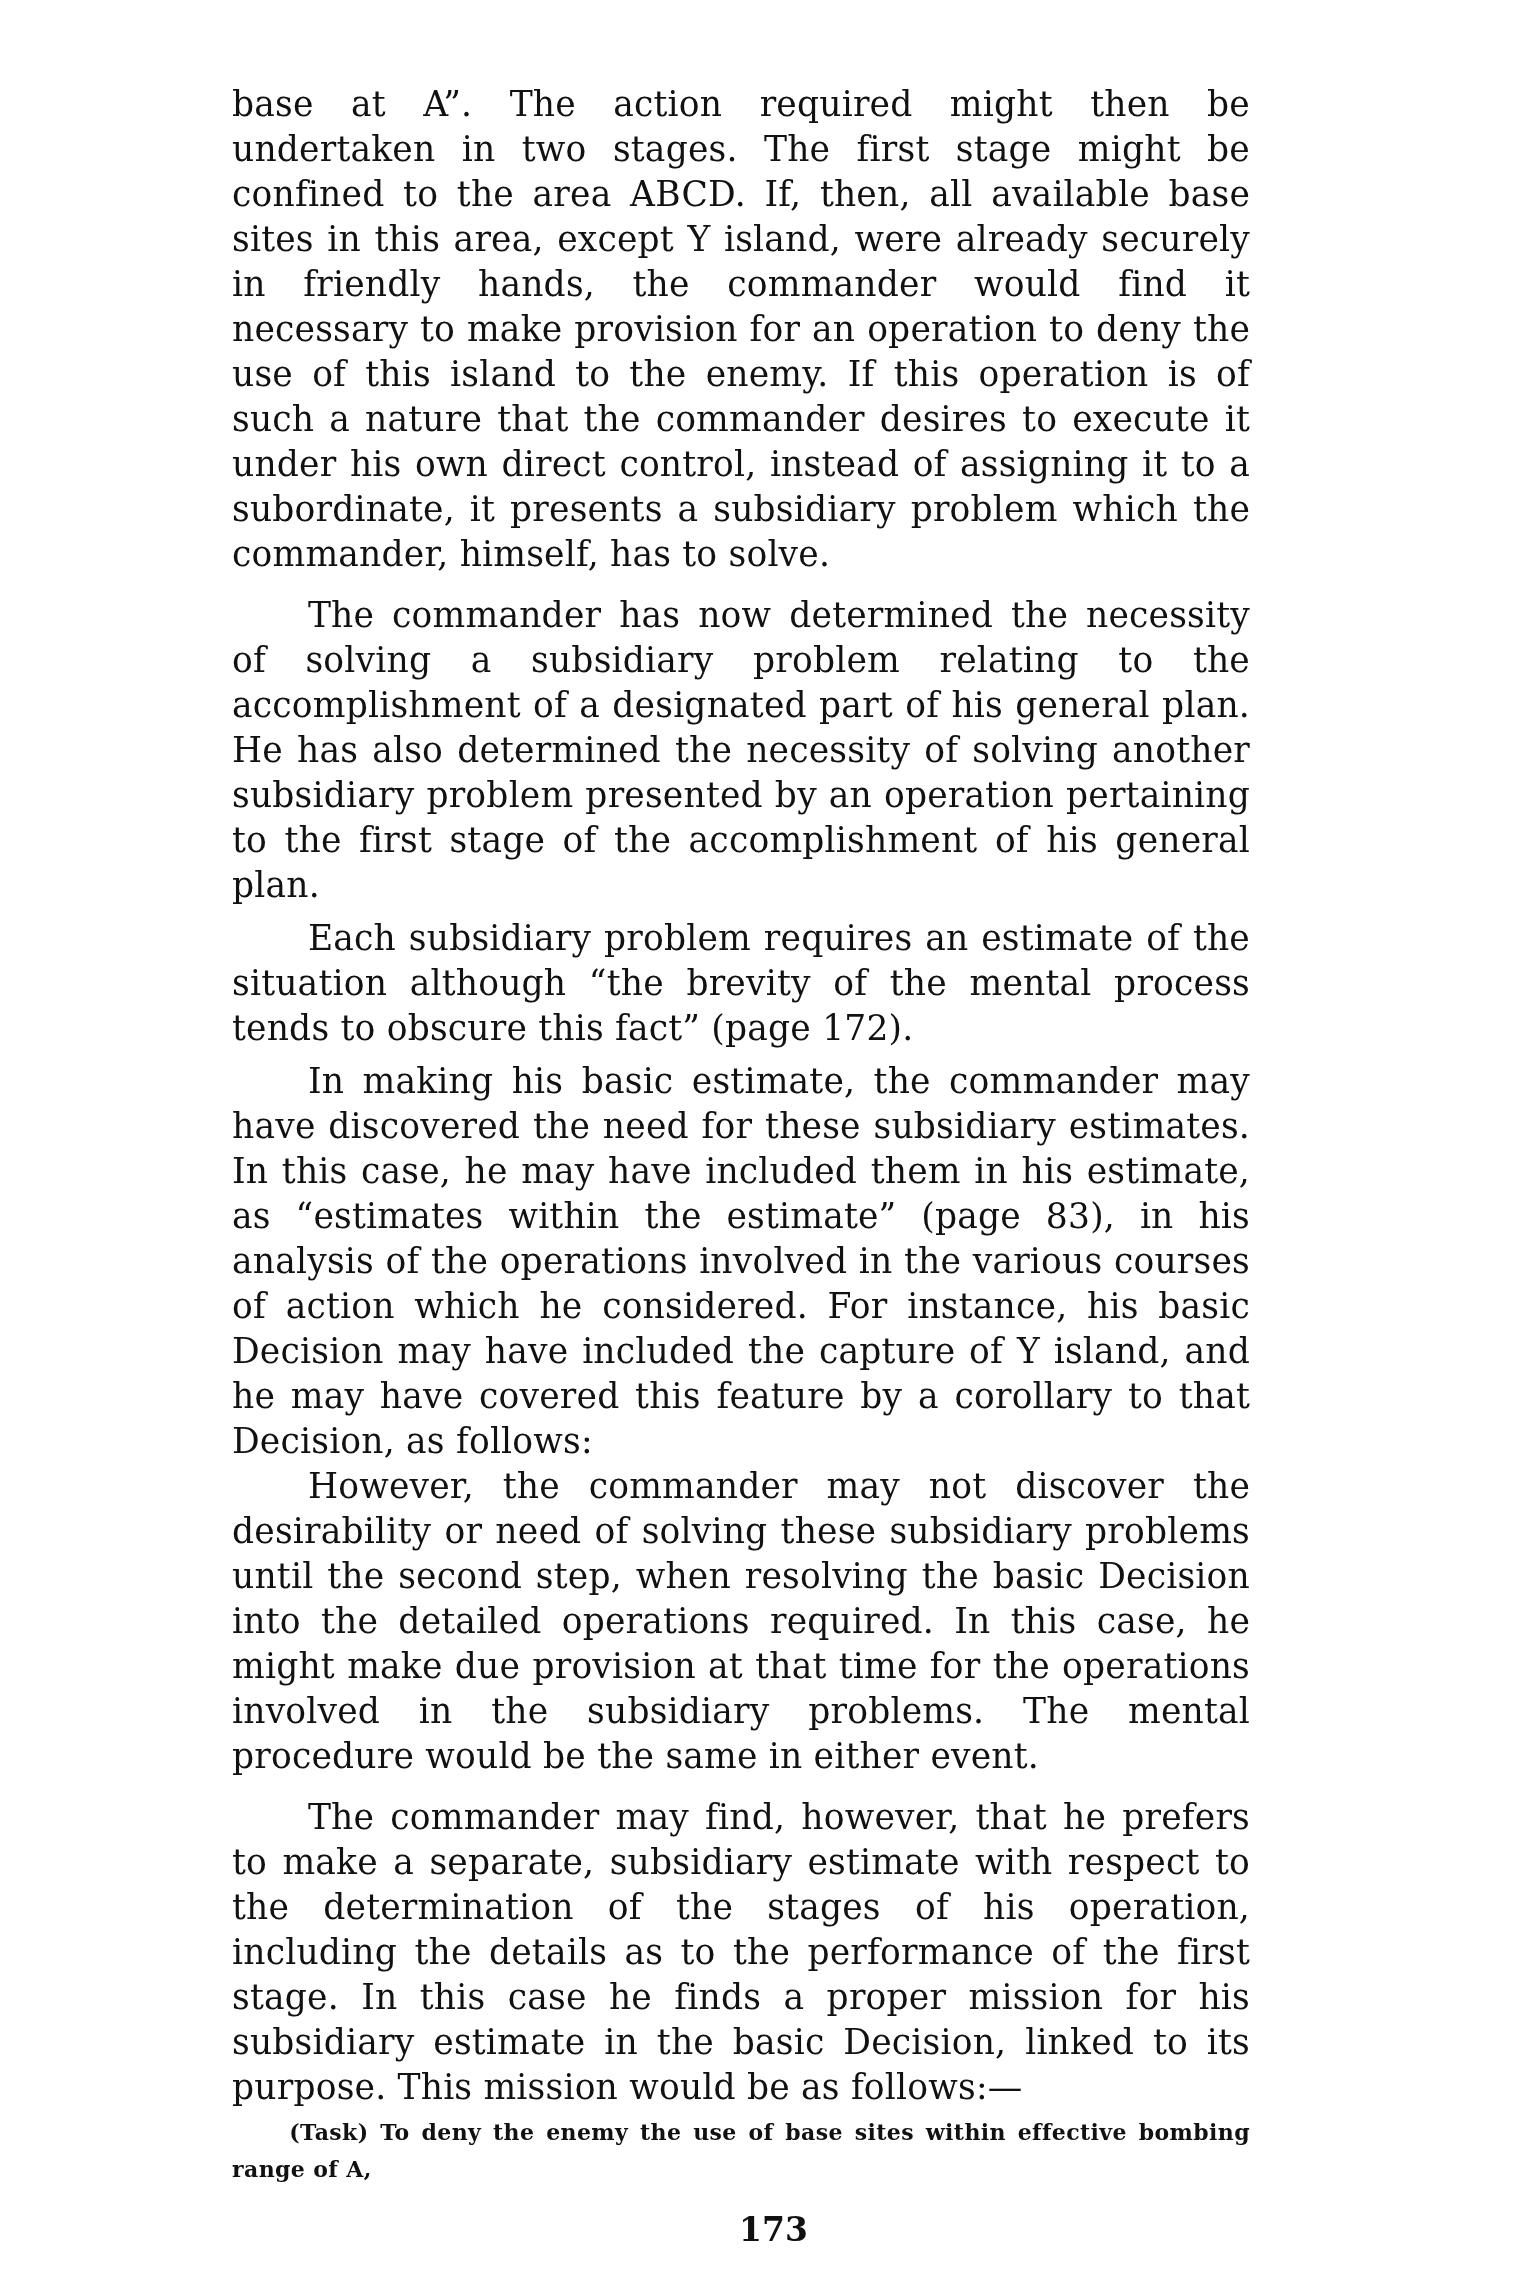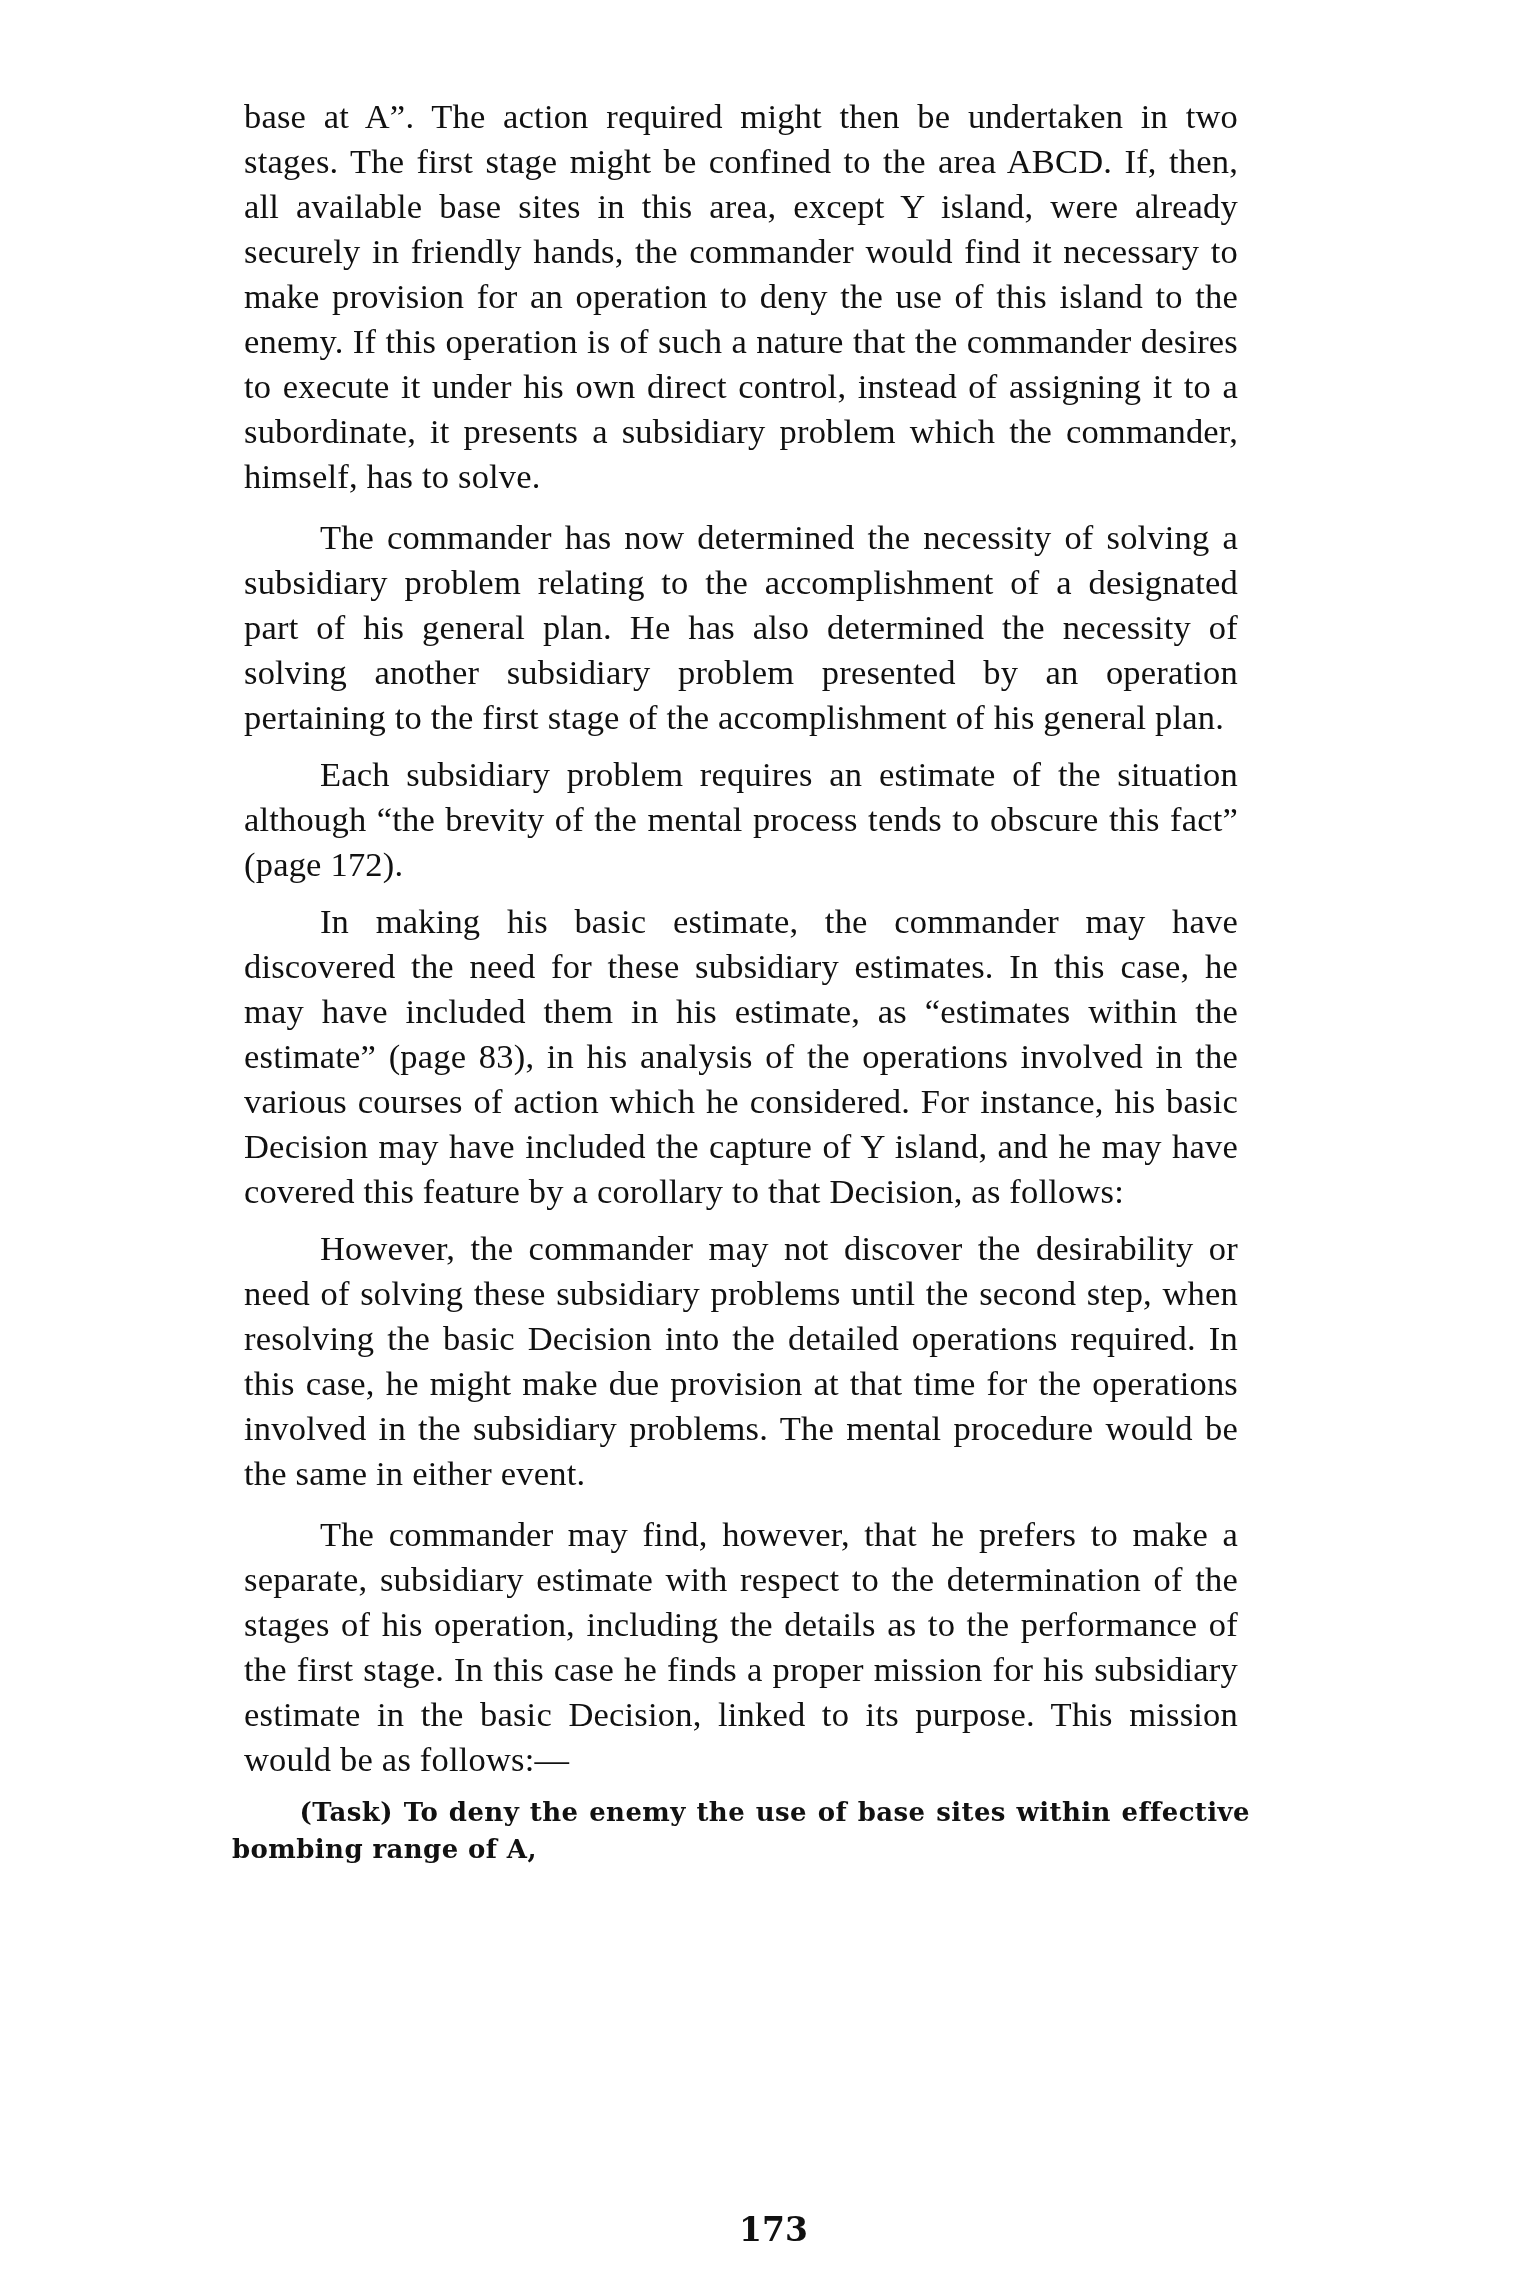--- a/index.html
+++ b/index.html
@@ -8,37 +8,37 @@
       position: absolute;
       left: 232px;
       top: 82px;
       width: 1018px;
       font-family: "DejaVu Serif", "Liberation Serif", serif;
       color: #111111;
       font-size: 34.5px;
       line-height: 45px;
       letter-spacing: 0.2px;
     }
-    .para { margin: 12px; text-align: justify; text-align-last: left; font-family: Liberation Serif, serif; }
+    .para { margin: 0; text-align: justify; text-align-last: left; }
     .para.indent { text-indent: 2.2em; }
     .para.gap { margin-top: 8px; }
     .para.gap-lg { margin-top: 16px; }
     .quote {
       margin: 10px 0 4px 0;
       font-size: 26px;
       line-height: 37px;
       text-align: justify;
       text-align-last: center;
       text-indent: 2.9em;
       padding-left: 2.2em;
       letter-spacing: 0.3px;
     }
     .task {
       margin-top: 4px;
-      font-size: 26px;
+      font-size: 22px;
       line-height: 37px;
       text-align: justify;
       text-align-last: left;
       text-indent: 2.6em;
       font-weight: bold;
       letter-spacing: 0.4px;
     }
     .folio {
       position: absolute;
       left: 0; right: 0;

